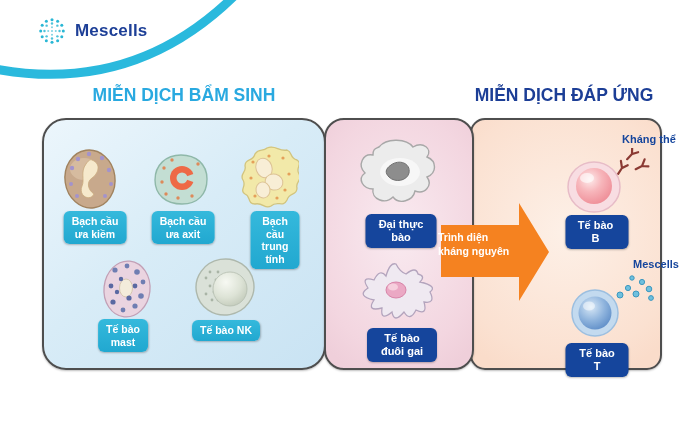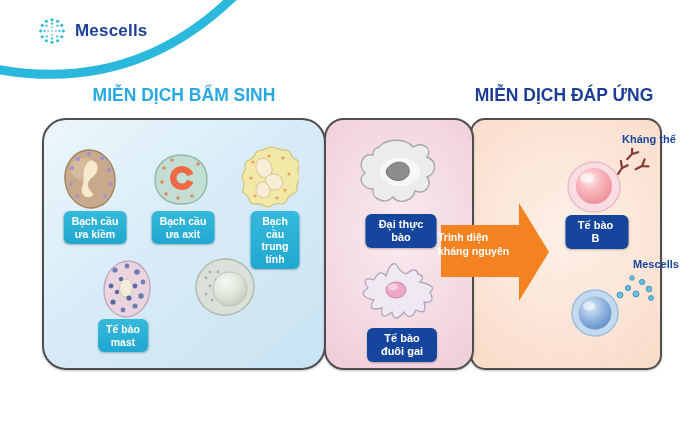--- a/index.html
+++ b/index.html
@@ -189,20 +189,21 @@
           <circle cx="12" cy="38" r="1.4"></circle>
         <circle cx="18" cy="44" r="1.4"></circle>
           <circle cx="22" cy="24" r="1.4"></circle>
           <circle cx="20" cy="36" r="1.4"></circle>
         <circle cx="24" cy="44" r="1.4"></circle>
           <circle cx="16" cy="16" r="1.4"></circle>
           <circle cx="24" cy="16" r="1.4"></circle>
       </g>
       <circle cx="36" cy="33" r="17" fill="url(#gNK)" stroke="#b4bcae" stroke-width=".8"></circle>
     </svg>
+    <div class="tag tag-cyan" style="left:182px;top:200px;">Tế bào NK</div>
   </section>
 
   <section class="panel panel-apc">
 
     <svg class="cell" style="left:29px;top:15px;" width="84" height="80" viewBox="0 0 84 80">
       <path d="M24 12 C32 2 52 4 58 12 C68 6 78 14 72 22 C82 26 82 38 72 42 C78 50 70 60 60 56 C58 66 44 70 38 62 C30 70 16 64 18 54 C8 54 2 44 10 38 C2 30 8 18 18 20 C18 14 20 14 24 12 Z" fill="#ececec" stroke="#a8a8a8" stroke-width="1.4"></path>
       <ellipse cx="45" cy="37" rx="20" ry="14" fill="#f7f7f7"></ellipse>
       <path d="M36 30 C44 24 56 28 54 38 C52 46 40 48 34 42 C30 38 30 34 36 30 Z" fill="#8d8d8d" stroke="#707070" stroke-width="1"></path>
     </svg>
     <div class="tag tag-navy" style="left:75px;top:94px;">Đại thực bào</div>
@@ -258,20 +259,21 @@
         <radialGradient id="gT" cx="38%" cy="32%" r="75%">
           <stop offset="0%" stop-color="#d8e8f6"></stop>
             <stop offset="55%" stop-color="#8fb4dd"></stop>
             <stop offset="100%" stop-color="#5d8cc7"></stop>
         </radialGradient>
       </defs>
       <circle cx="25" cy="25" r="23" fill="#c3daef" stroke="#9cbfe0" stroke-width="1.5"></circle>
       <circle cx="25" cy="25" r="16.5" fill="url(#gT)"></circle>
       <ellipse cx="19" cy="18" rx="6" ry="4.5" fill="rgba(255,255,255,.5)"></ellipse>
     </svg>
+    <div class="tag tag-navy" style="left:125px;top:223px;">Tế bào T</div>
   </section>
 
   <svg class="arrow-svg" width="116" height="104" viewBox="0 0 116 104">
     <polygon points="3,25 81,25 81,3 111,52 81,101 81,77 3,77" fill="#f58220"></polygon>
   </svg>
   <div class="arrow-label">Trình diện
 kháng nguyên</div>
 
 </div>
 

